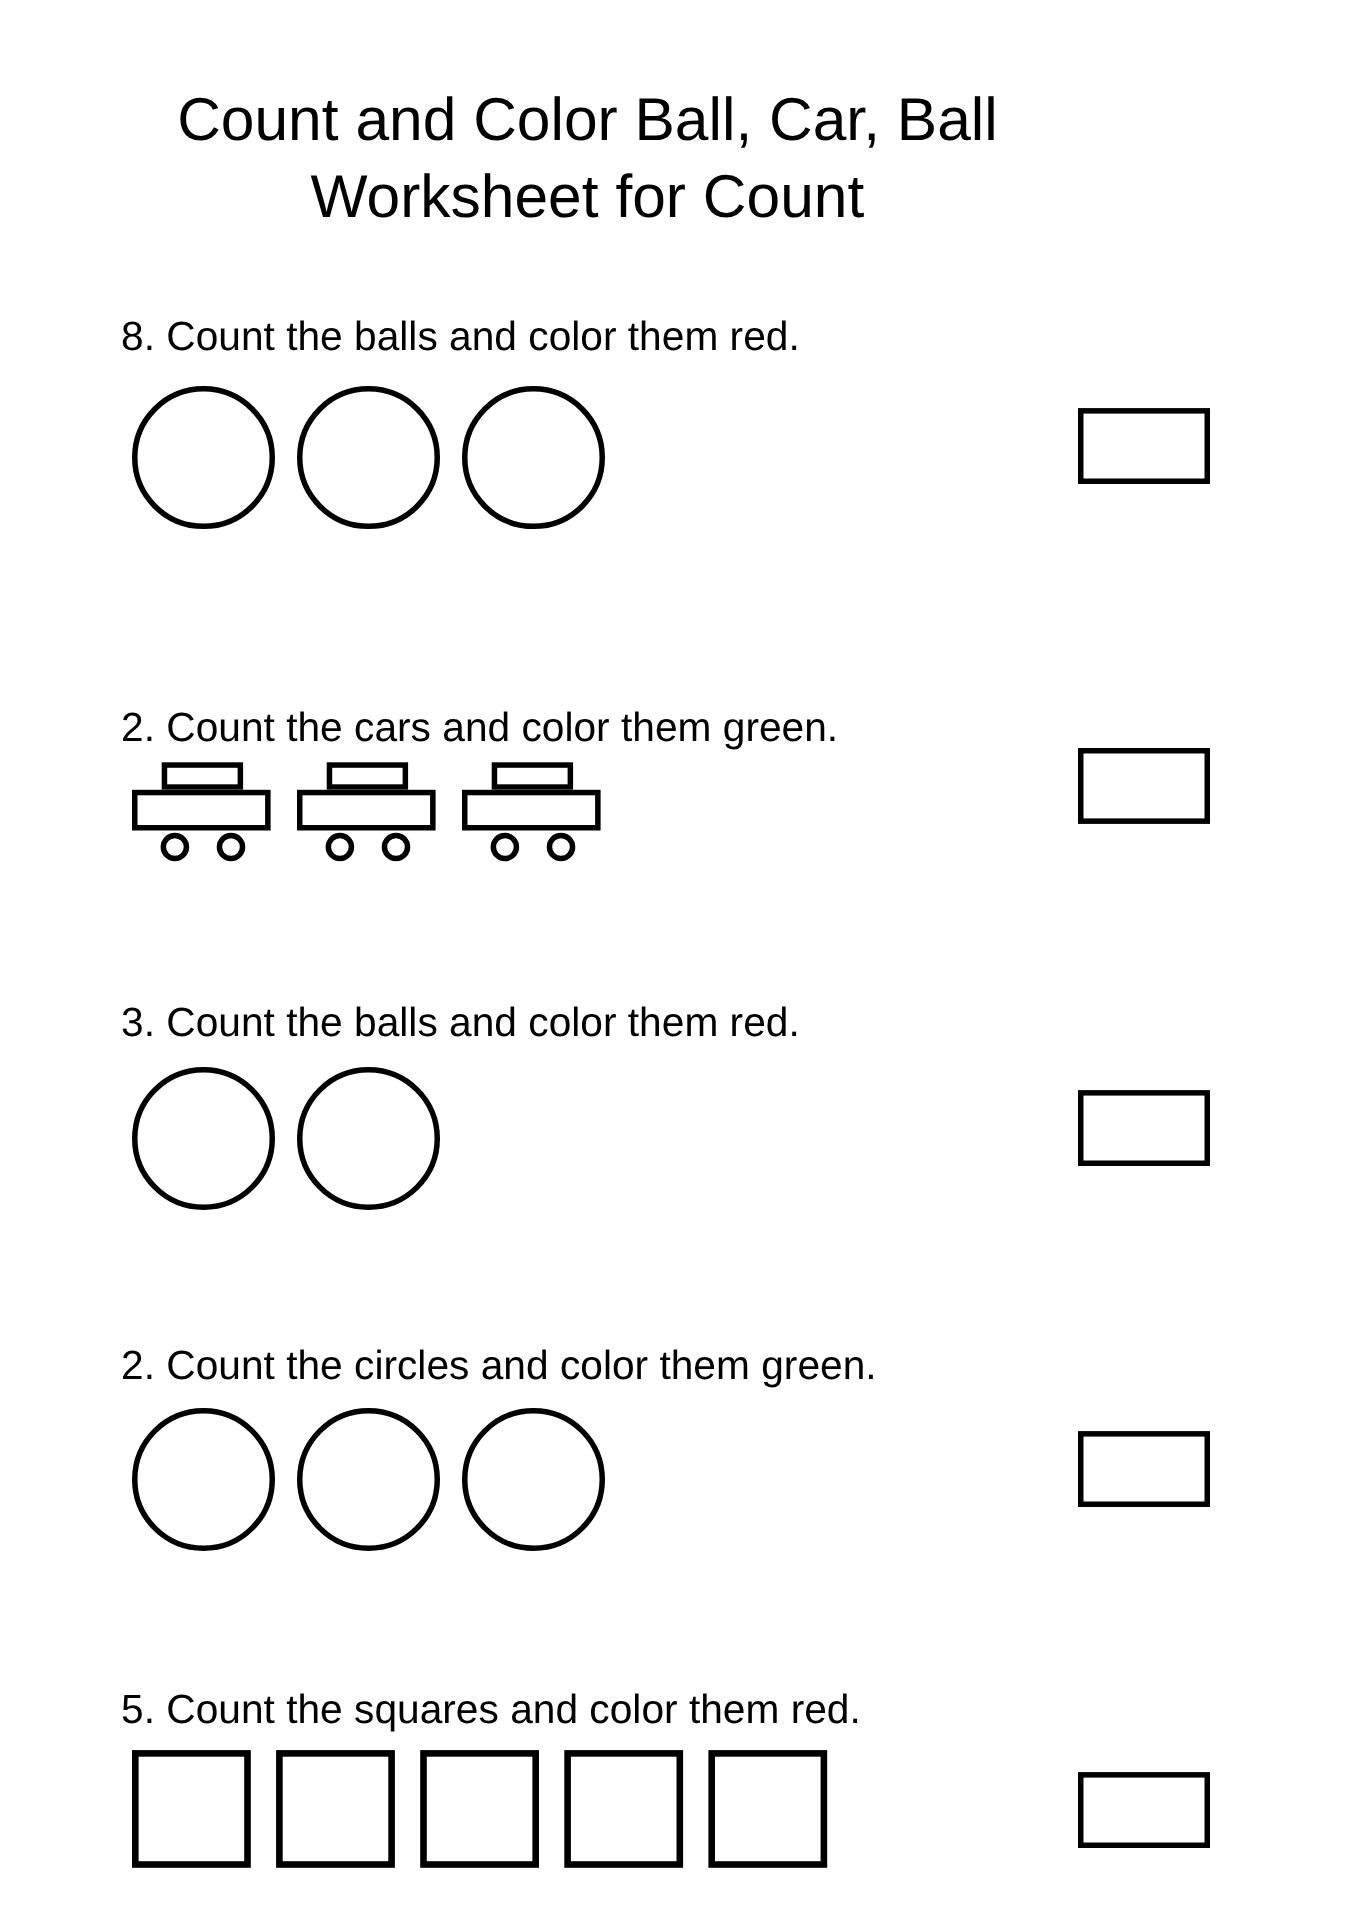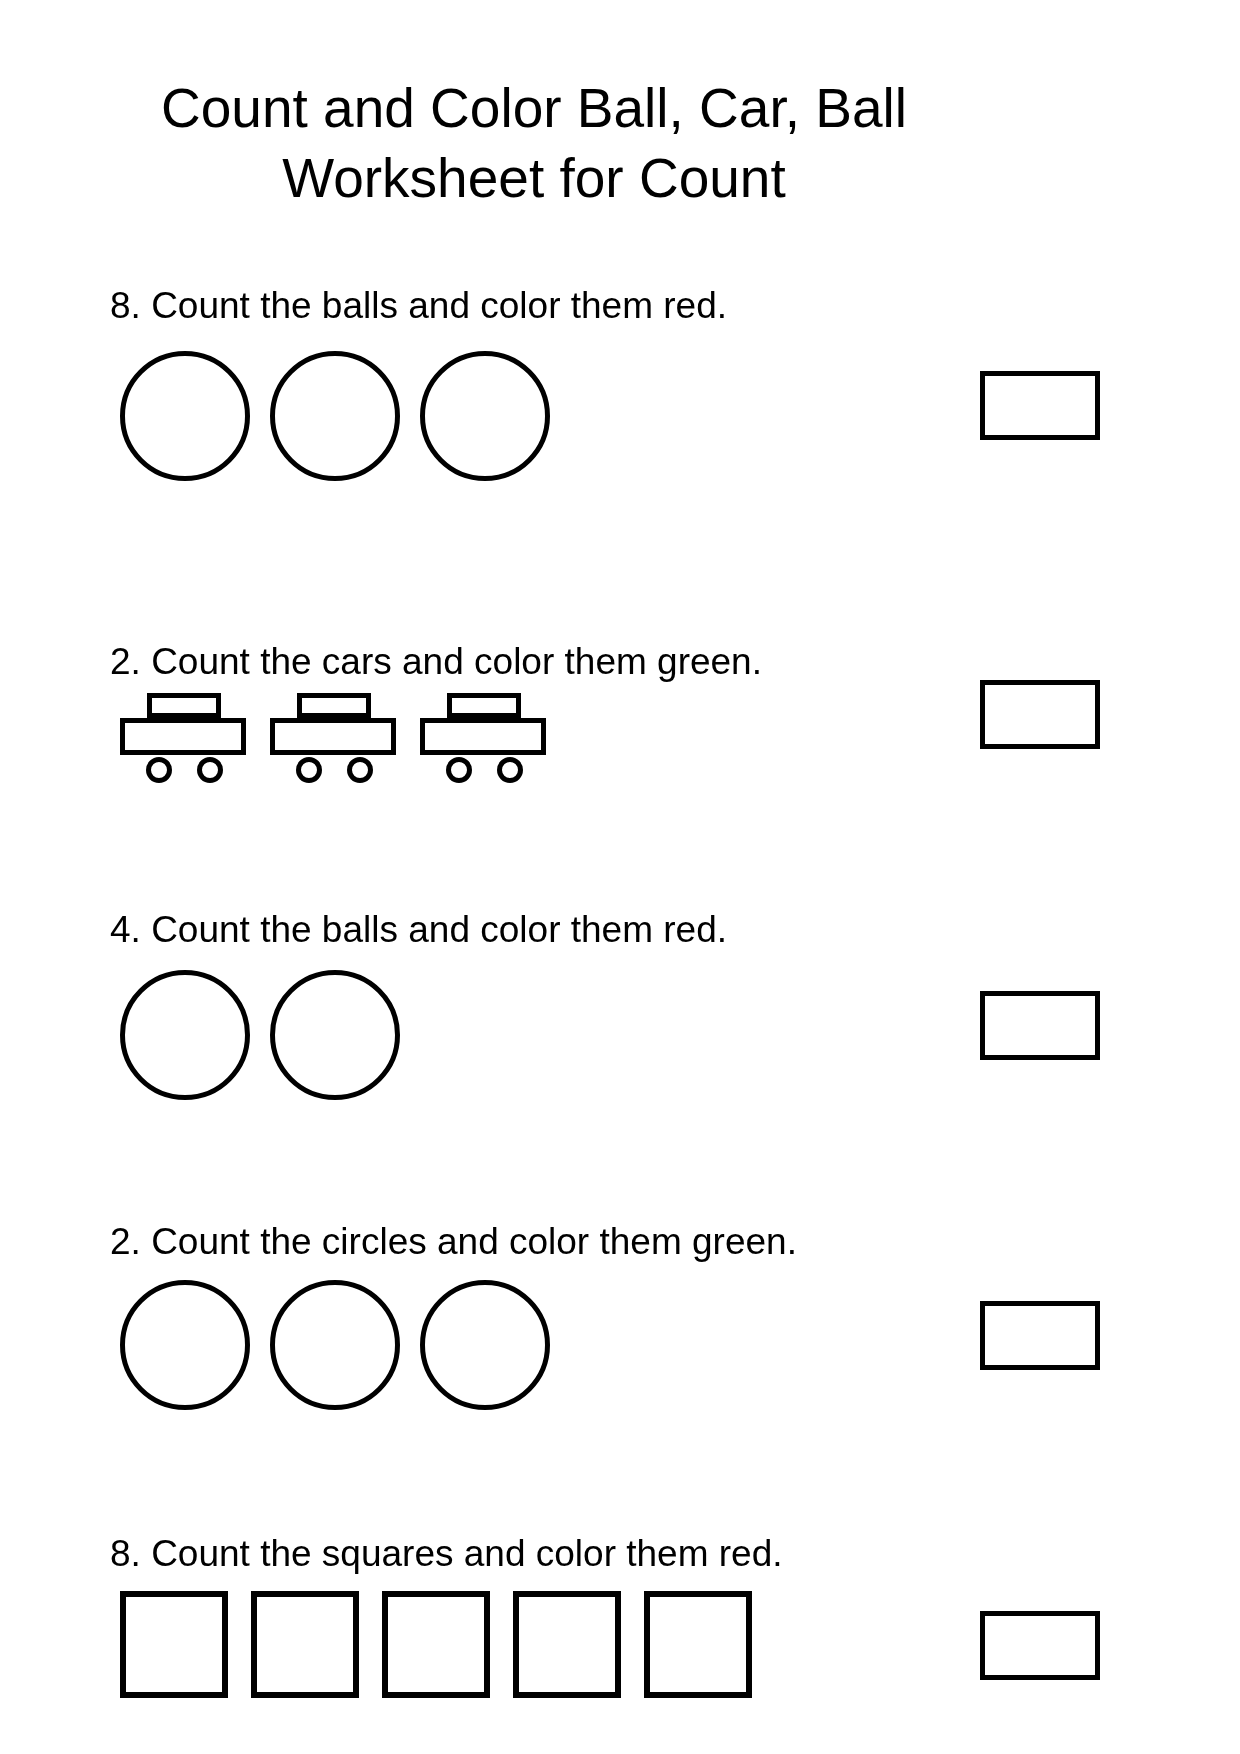--- a/index.html
+++ b/index.html
@@ -125,36 +125,36 @@
       </div>
       <div class="car">
         <div class="car-cabin"></div>
         <div class="car-body"></div>
         <div class="car-wheel w1"></div>
         <div class="car-wheel w2"></div>
       </div>
     </div>
   <div class="answer-box s2-box"></div>
 
-  <div class="prompt s3-text">4. Count the balls and color them red.</div>
+  <div class="prompt s3-text">3. Count the balls and color them red.</div>
   <div class="shapes-row s3-shapes">
       <div class="ball"></div>
       <div class="ball"></div>
     </div>
   <div class="answer-box s3-box"></div>
 
   <div class="prompt s4-text">2. Count the circles and color them green.</div>
   <div class="shapes-row s4-shapes">
       <div class="ball"></div>
       <div class="ball"></div>
       <div class="ball"></div>
     </div>
   <div class="answer-box s4-box"></div>
 
-  <div class="prompt s5-text">8. Count the squares and color them red.</div>
+  <div class="prompt s5-text">5. Count the squares and color them red.</div>
   <div class="shapes-row s5-shapes">
       <div class="square"></div>
       <div class="square"></div>
       <div class="square"></div>
       <div class="square"></div>
       <div class="square"></div>
     </div>
   <div class="answer-box s5-box"></div>
 
 </div>

